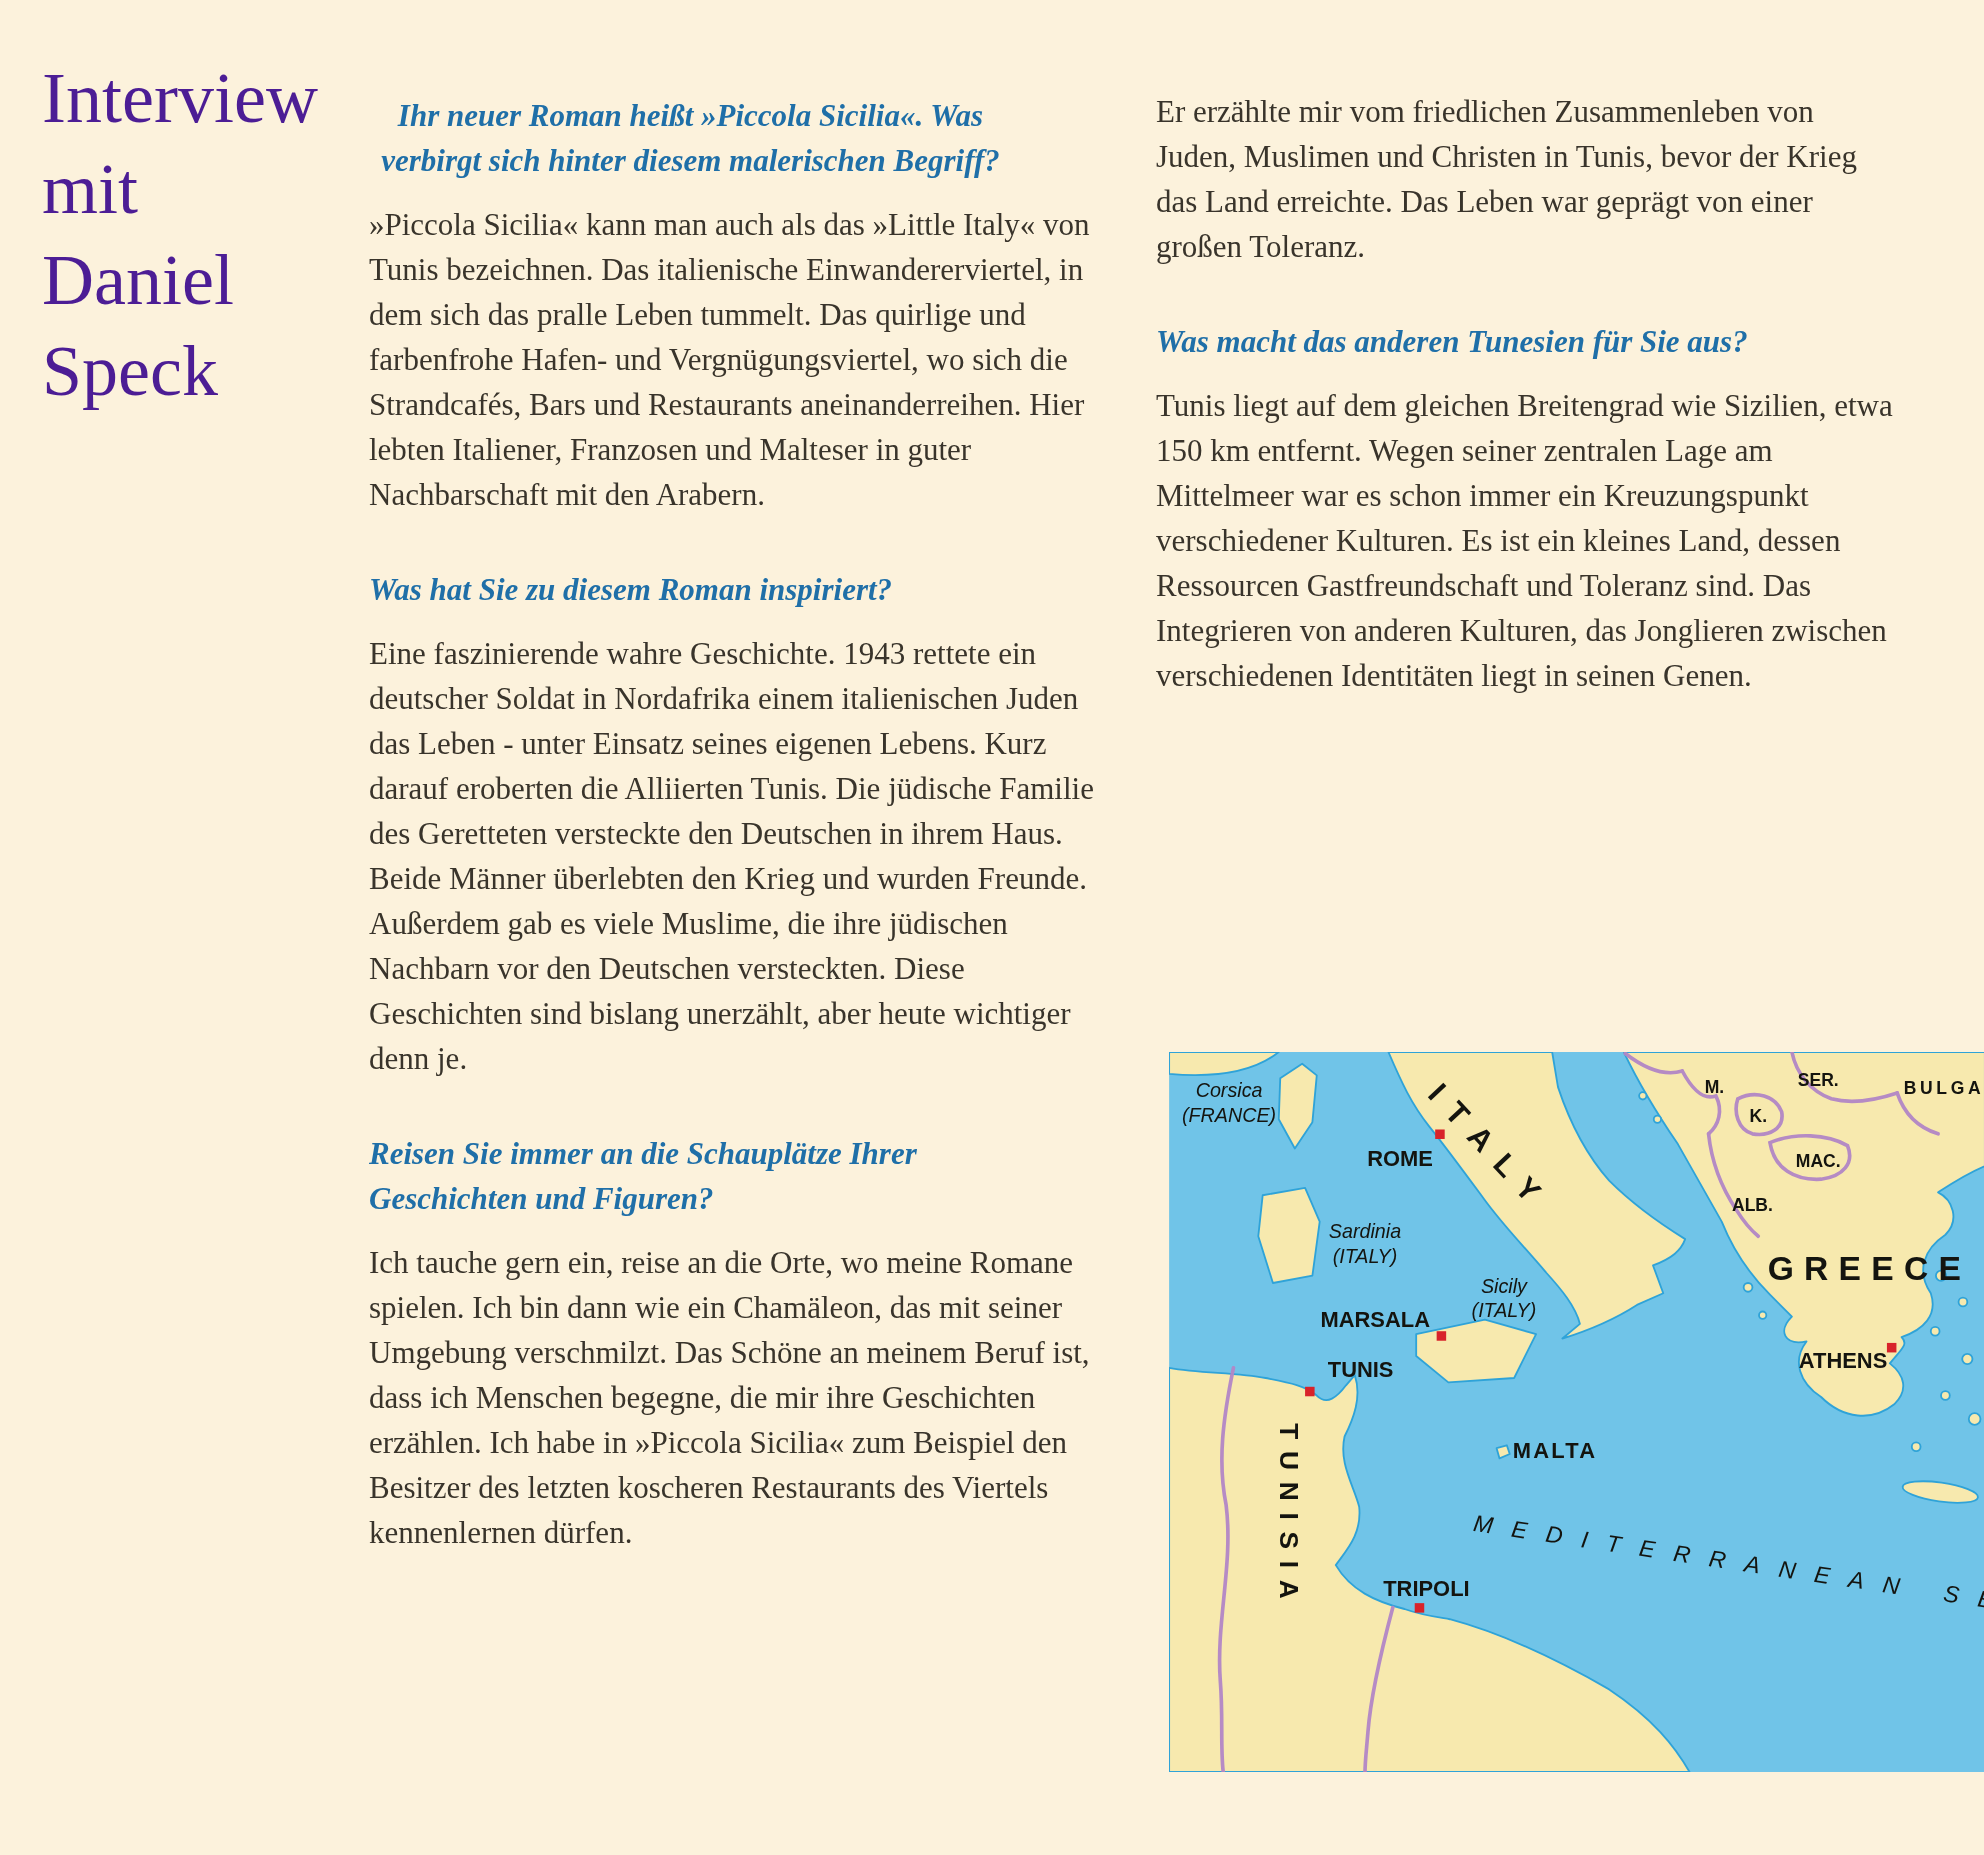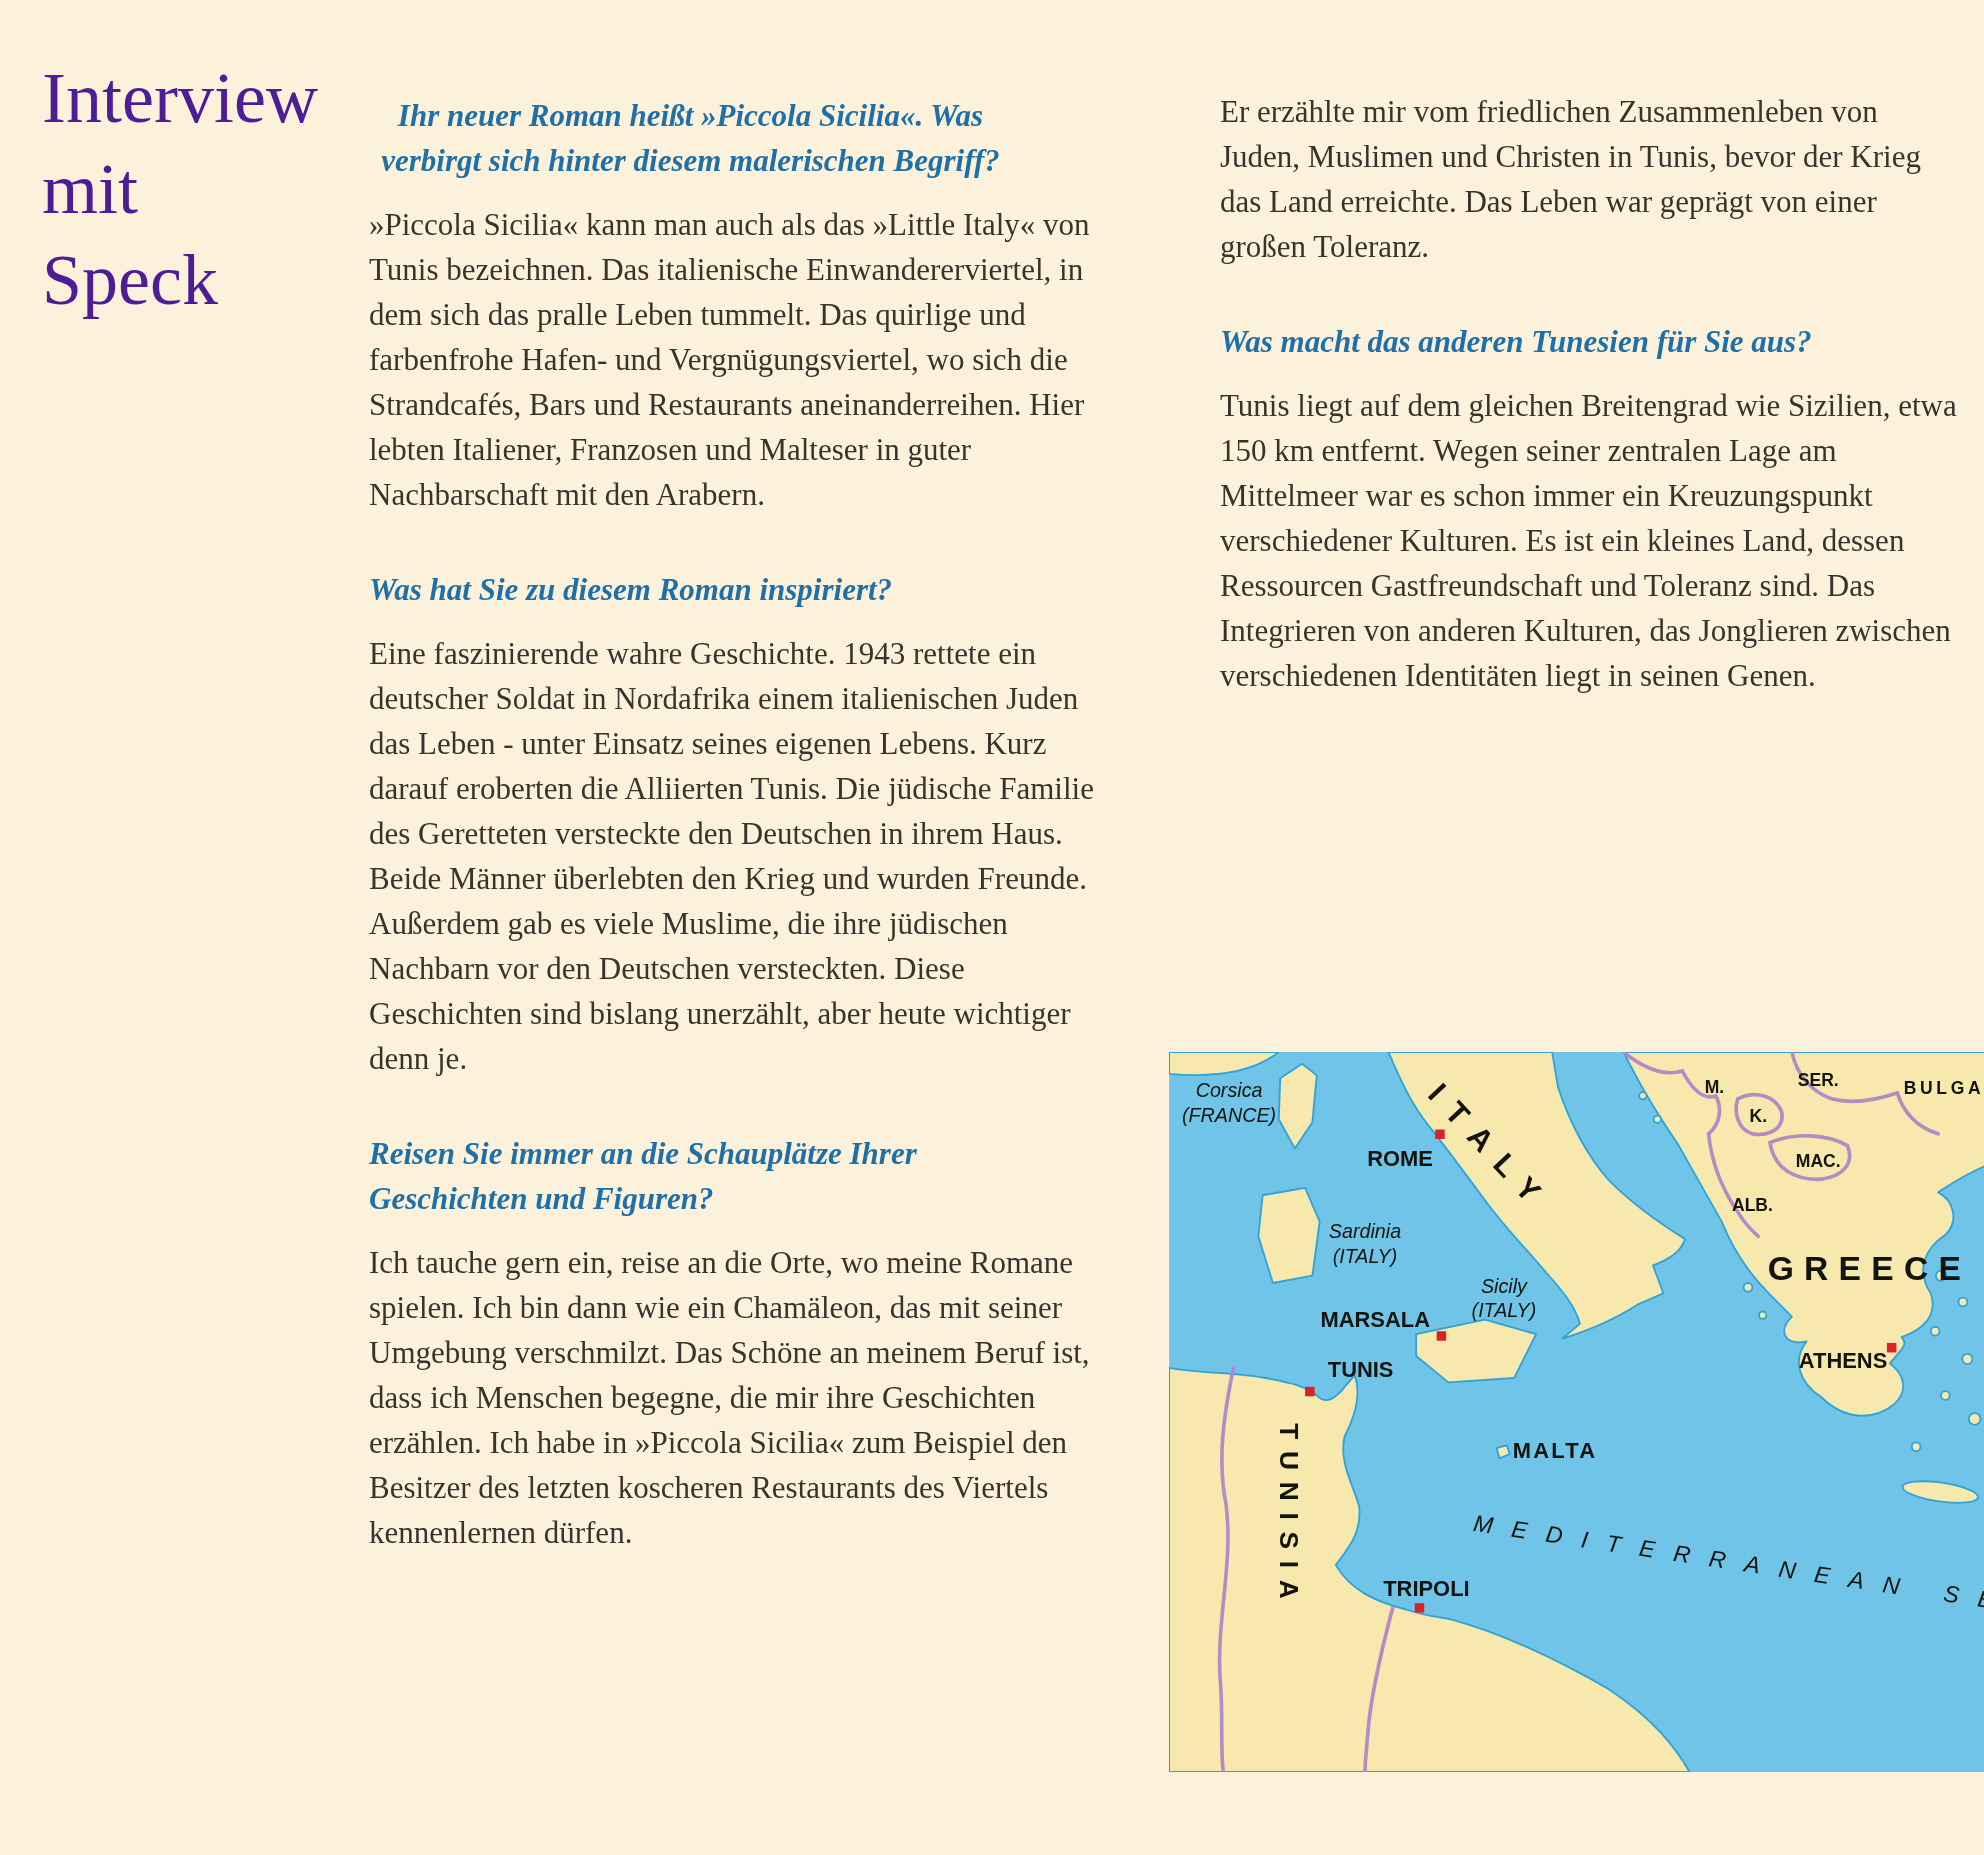--- a/index.html
+++ b/index.html
@@ -13,21 +13,21 @@
   .page{position:absolute;inset:0;}
   .title{
     position:absolute;left:42px;top:53px;
     color:#4c1d95;font-size:72px;line-height:91px;
   }
   .col{
     position:absolute;top:89px;
     font-size:31px;line-height:45px;color:#39342B;
   }
   .col1{left:369px;width:745px;}
-  .col2{left:1220px;width:738px;}
+  .col2{left:1156px;width:738px;}
   p{margin:0;}
   p.q{
     color:#1F6FA8;font-style:italic;font-weight:bold;
     max-width:643px;margin:50px 0 19px 0;
   }
   p.q.first{margin-top:4.4px;text-align:center;}
   .map{
     position:absolute;left:1169px;top:1052px;width:816px;height:720px;
   }
   .map svg{display:block;}
@@ -42,20 +42,21 @@
   }
 </style>
 </head>
 <body>
 
 <div class="page">
 
   <div class="title">
     <div>Interview</div>
     <div>mit</div>
+    <div>Daniel</div>
     <div>Speck</div>
   </div>
 
   <div class="col col1">
     <p class="q first">Ihr neuer Roman heißt »Piccola Sicilia«. Was verbirgt sich hinter diesem malerischen Begriff?</p>
     <p class="a">»Piccola Sicilia« kann man auch als das »Little Italy« von Tunis bezeichnen. Das italienische Einwandererviertel, in dem sich das pralle Leben tummelt. Das quirlige und farbenfrohe Hafen- und Vergnügungsviertel, wo sich die Strandcafés, Bars und Restaurants aneinanderreihen. Hier lebten Italiener, Franzosen und Malteser in guter Nachbarschaft mit den Arabern.</p>
     <p class="q">Was hat Sie zu diesem Roman inspiriert?</p>
     <p class="a">Eine faszinierende wahre Geschichte. 1943 rettete ein deutscher Soldat in Nordafrika einem italienischen Juden das Leben - unter Einsatz seines eigenen Lebens. Kurz darauf eroberten die Alliierten Tunis. Die jüdische Familie des Geretteten versteckte den Deutschen in ihrem Haus. Beide Männer überlebten den Krieg und wurden Freunde. Außerdem gab es viele Muslime, die ihre jüdischen Nachbarn vor den Deutschen versteckten. Diese Geschichten sind bislang unerzählt, aber heute wichtiger denn je.</p>
     <p class="q">Reisen Sie immer an die Schauplätze Ihrer Geschichten und Figuren?</p>
     <p class="a">Ich tauche gern ein, reise an die Orte, wo meine Romane spielen. Ich bin dann wie ein Chamäleon, das mit seiner Umgebung verschmilzt. Das Schöne an meinem Beruf ist, dass ich Menschen begegne, die mir ihre Geschichten erzählen. Ich habe in »Piccola Sicilia« zum Beispiel den Besitzer des letzten koscheren Restaurants des Viertels kennenlernen dürfen.</p>

